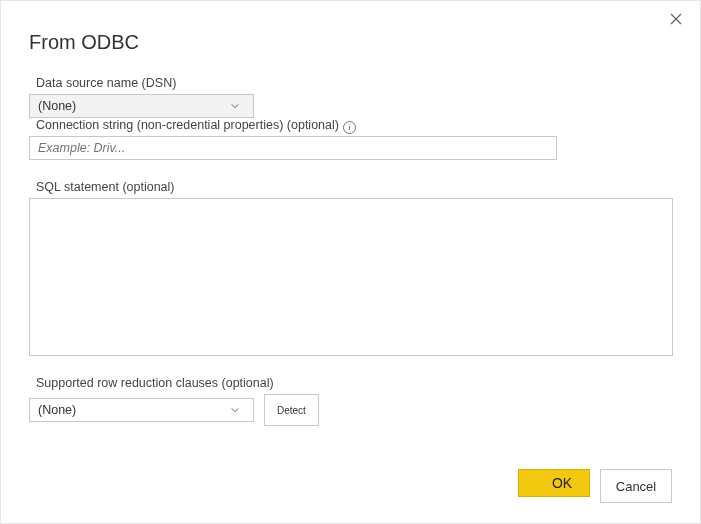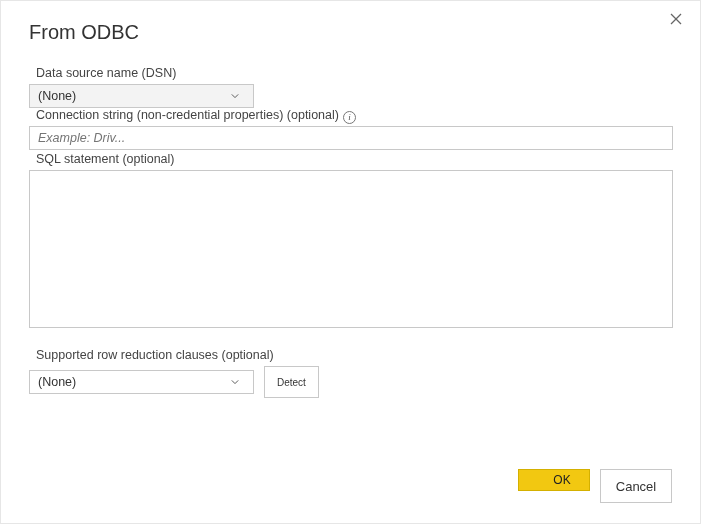--- a/index.html
+++ b/index.html
@@ -24,21 +24,21 @@
     width: 16px;
     height: 16px;
     cursor: pointer;
     color: #666;
   }
   .close-btn svg { width: 12px; height: 12px; display:block; margin:auto; }
   .title {
     font-size: 20px;
     font-weight: 400;
     color: #333;
-    margin-top: 2px;
+    margin-top: 12px;
     margin-bottom: 22px;
   }
   .field-label {
     font-size: 12.5px;
     color: #444;
     margin-bottom: 4px;
     margin-left: 7px;
   }
   .dropdown {
     display: flex;
@@ -76,28 +76,28 @@
     border: 1px solid #777;
     border-radius: 50%;
     font-size: 9px;
     color: #555;
     margin-left: 4px;
     vertical-align: middle;
     font-style: italic;
     font-family: Georgia, serif;
   }
   .text-input {
-    width: 644px;
+    width: 528px;
     height: 24px;
     border: 1px solid #c8c8c8;
     padding: 2px 8px;
     font-size: 12.5px;
     font-style: italic;
     color: #888;
-    margin-bottom: 2px;
+    margin-bottom: 20px;
   }
   .textarea {
     width: 644px;
     height: 158px;
     border: 1px solid #c8c8c8;
     margin-bottom: 16px;
     resize: none;
     font-family: inherit;
     font-size: 12.5px;
     padding: 4px 6px;
@@ -118,24 +118,24 @@
   }
   .footer {
     position: absolute;
     bottom: 20px;
     right: 28px;
     display: flex;
     gap: 10px;
   }
   .ok-btn {
     width: 72px;
-    height: 22px;
+    height: 28px;
     border: 1px solid #d4b000;
     background: #f2c811;
-    font-size: 12px;
+    font-size: 14px;
     color: #222;
     cursor: pointer;
     padding-left: 16px;
   }
   .cancel-btn {
     width: 72px;
     height: 34px;
     border: 1px solid #c8c8c8;
     background: #fff;
     font-size: 13px;

